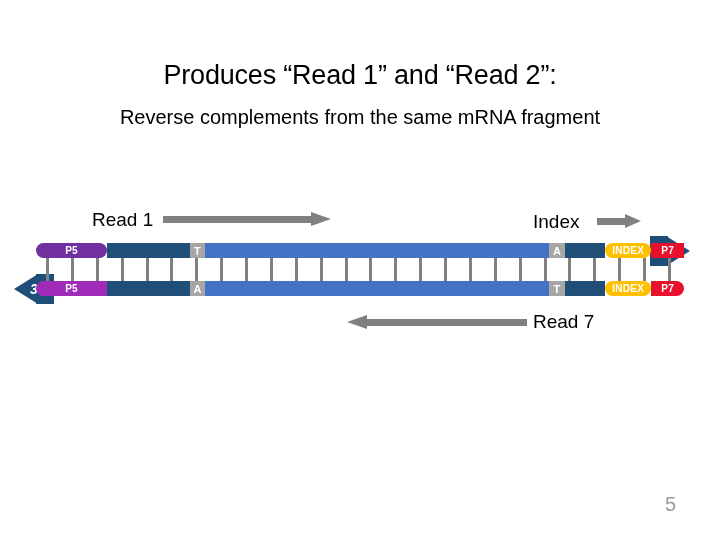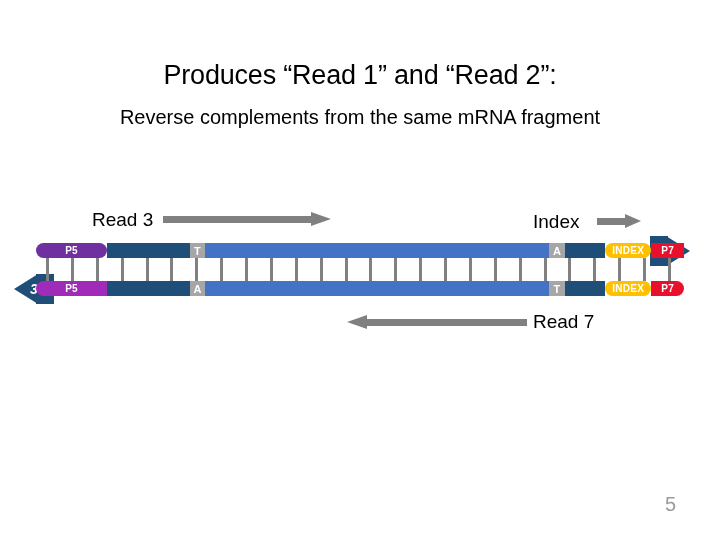--- a/index.html
+++ b/index.html
@@ -169,21 +169,21 @@
     color: #9a9a9a;
   }
 </style>
 </head>
 <body>
 
 <div class="slide-title">Produces “Read 1” and “Read 2”:</div>
 
 <div class="slide-subtitle">Reverse complements from the same mRNA fragment</div>
 
-<div class="annot-label read1-label">Read 3</div>
+<div class="annot-label read1-label">Read 1</div>
 
 <div class="annot-arrow arrow-read1">
   <span class="shaft"></span>
   <span class="head"></span>
 </div>
 
 <div class="annot-label index-label">Index</div>
 
 <div class="annot-arrow arrow-index">
   <span class="shaft"></span>

